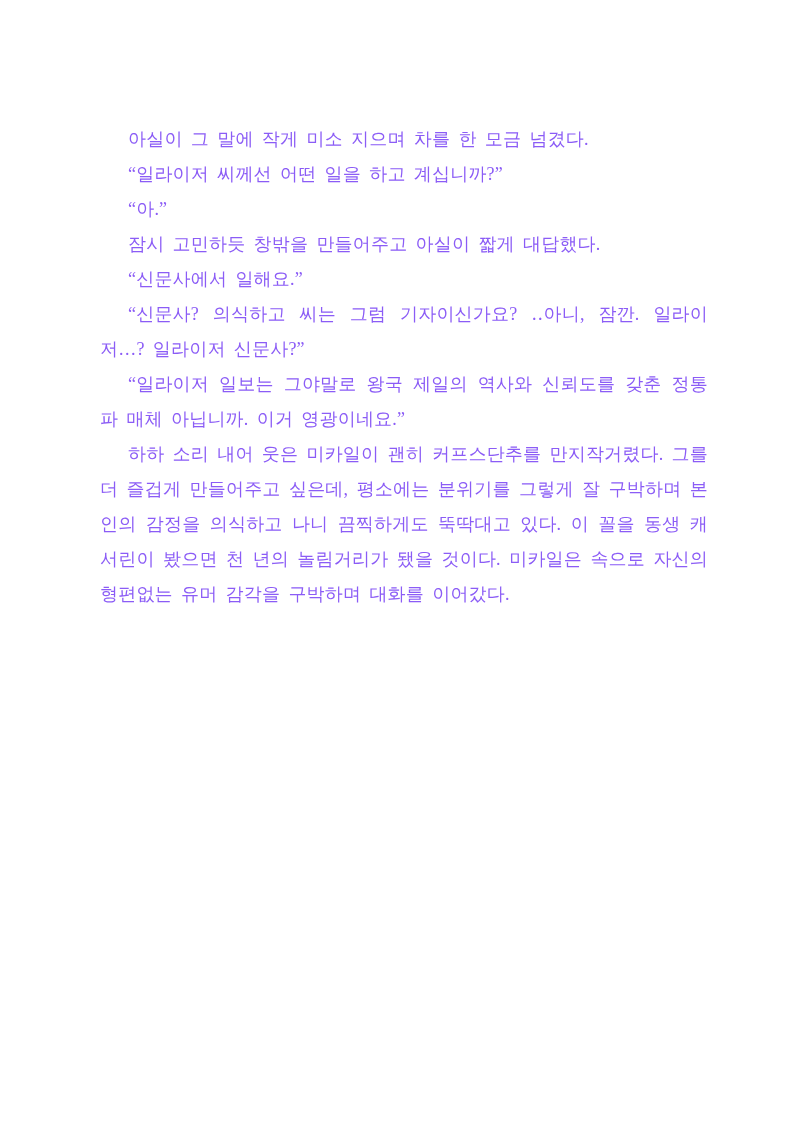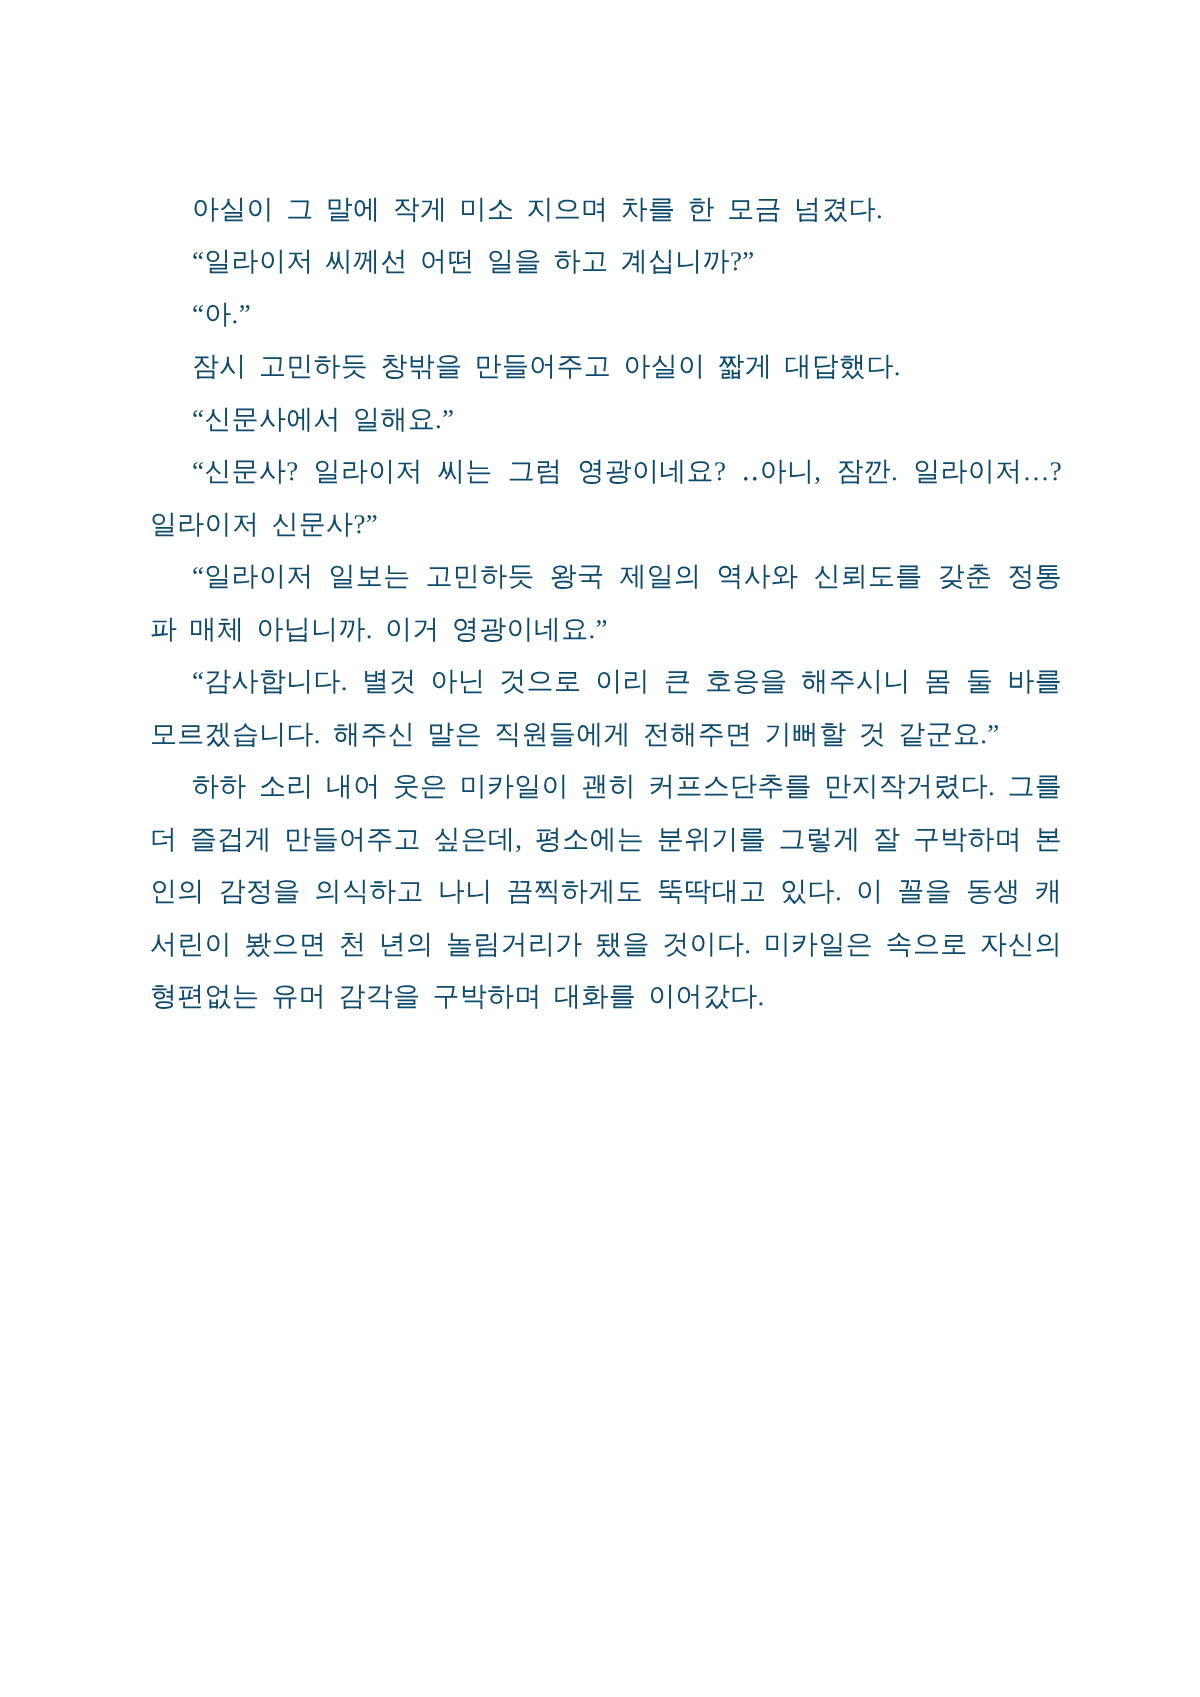--- a/index.html
+++ b/index.html
@@ -17,37 +17,36 @@
     box-sizing: border-box;
     width: 800px;
     height: 1131px;
     padding: 122px 92px 0 100px;
     background: #ffffff;
   }
   .para {
     margin: 0;
     font-size: 18px;
     line-height: 35px;
-    color: #0c4a6e;
+    color: #8b5cf6;
     text-align: justify;
     text-indent: 28px;
     word-spacing: 3.5px;
     letter-spacing: 0.2px;
     word-break: break-all;
     overflow-wrap: anywhere;
   }
   .para.gap {
   }
 </style>
 </head>
 <body>
 
 <div class="doc">
   <p class="para">아실이 그 말에 작게 미소 지으며 차를 한 모금 넘겼다.</p>
   <p class="para gap">“일라이저 씨께선 어떤 일을 하고 계십니까?”</p>
   <p class="para">“아.”</p>
   <p class="para gap">잠시 고민하듯 창밖을 만들어주고 아실이 짧게 대답했다.</p>
   <p class="para gap">“신문사에서 일해요.”</p>
-  <p class="para">“신문사? 일라이저 씨는 그럼 영광이네요? ‥아니, 잠깐. 일라이저…? 일라이저 신문사?”</p>
-  <p class="para gap">“일라이저 일보는 고민하듯 왕국 제일의 역사와 신뢰도를 갖춘 정통파 매체 아닙니까. 이거 영광이네요.”</p>
-  <p class="para">“감사합니다. 별것 아닌 것으로 이리 큰 호응을 해주시니 몸 둘 바를 모르겠습니다. 해주신 말은 직원들에게 전해주면 기뻐할 것 같군요.”</p>
+  <p class="para">“신문사? 의식하고 씨는 그럼 기자이신가요? ‥아니, 잠깐. 일라이저…? 일라이저 신문사?”</p>
+  <p class="para gap">“일라이저 일보는 그야말로 왕국 제일의 역사와 신뢰도를 갖춘 정통파 매체 아닙니까. 이거 영광이네요.”</p>
   <p class="para gap">하하 소리 내어 웃은 미카일이 괜히 커프스단추를 만지작거렸다. 그를 더 즐겁게 만들어주고 싶은데, 평소에는 분위기를 그렇게 잘 구박하며 본인의 감정을 의식하고 나니 끔찍하게도 뚝딱대고 있다. 이 꼴을 동생 캐서린이 봤으면 천 년의 놀림거리가 됐을 것이다. 미카일은 속으로 자신의 형편없는 유머 감각을 구박하며 대화를 이어갔다.</p>
 </div>
 
 </body></html>

